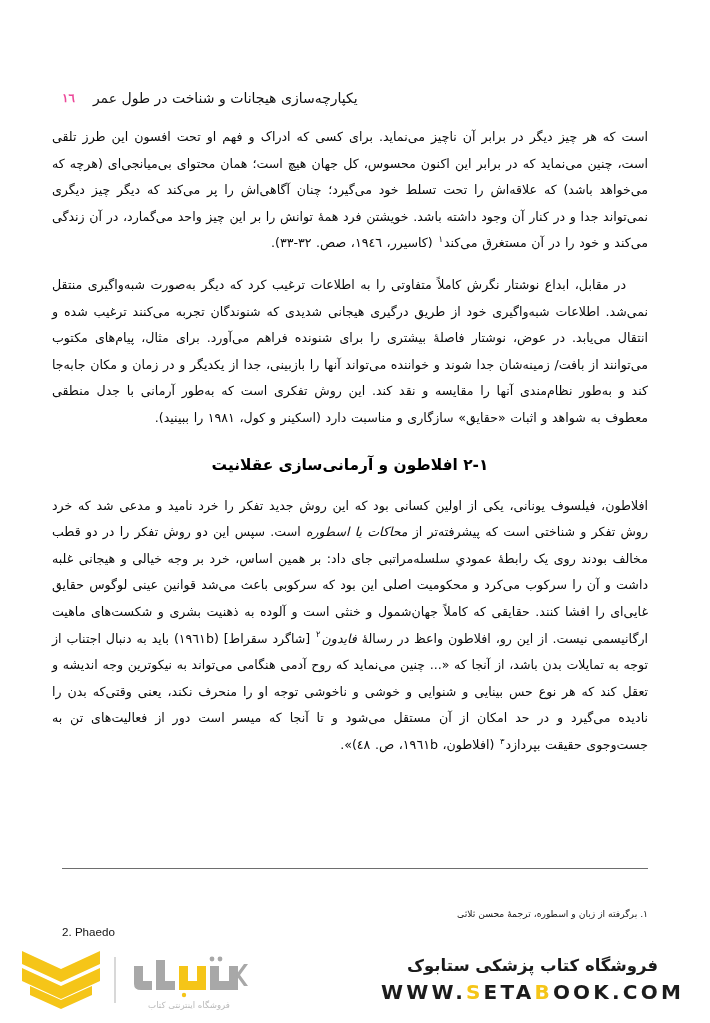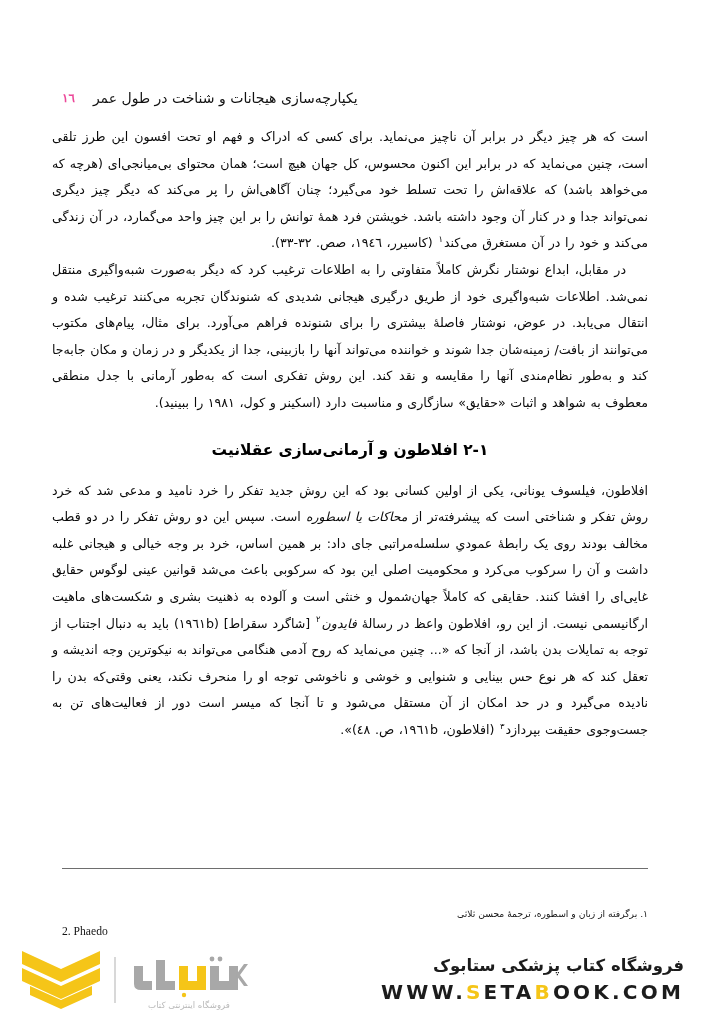--- a/index.html
+++ b/index.html
@@ -67,21 +67,21 @@
     line-height: 26.6px;
     text-align: justify;
     text-align-last: right;
     color: #0a0a0a;
     word-spacing: 0.6px;
   }
   p.para.indent {
     text-indent: 22px;
   }
   p.para + p.para {
-    margin-top: 0;
+    margin-top: 15px;
   }
 
   h2.section-heading {
     margin: 22px 0 16px 0;
     font-size: 15.4px;
     font-weight: 700;
     color: #000000;
     text-align: center;
     direction: rtl;
     line-height: 1.5;
@@ -120,21 +120,21 @@
   .fn-fa {
     font-size: 9.2px;
     line-height: 16px;
     color: #141414;
     text-align: right;
     direction: rtl;
     white-space: nowrap;
     margin-top: 37px;
   }
   .fn-en {
-    font-family: Liberation Serif, serif;
+    font-family: Liberation Sans, sans-serif;
     font-size: 11.6px;
     line-height: 16px;
     color: #141414;
     direction: ltr;
     text-align: left;
     margin: 1px 0 1px 0;
   }
 
   
   .footer {
@@ -182,21 +182,21 @@
   .logo-sub {
     font-size: 8.6px;
     color: #b9b9b9;
     direction: rtl;
     letter-spacing: 0.3px;
   }
 
   .brand-right {
     display: flex;
     flex-direction: column;
-    align-items: flex-start;
+    align-items: center;
     gap: 5px;
     direction: rtl;
     padding-left: 8px;
   }
   .brand-tagline {
     font-size: 16.5px;
     font-weight: 700;
     color: #1c1c1c;
     direction: rtl;
   }

